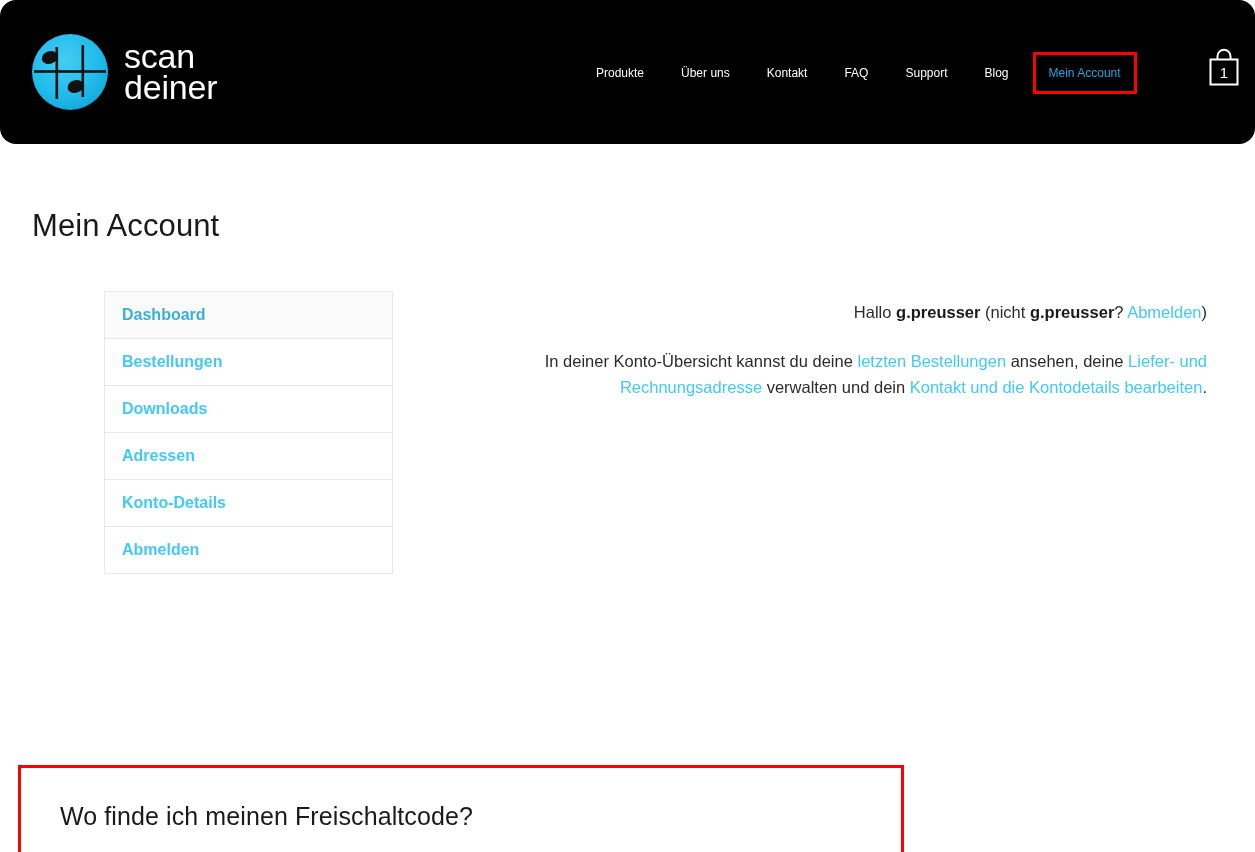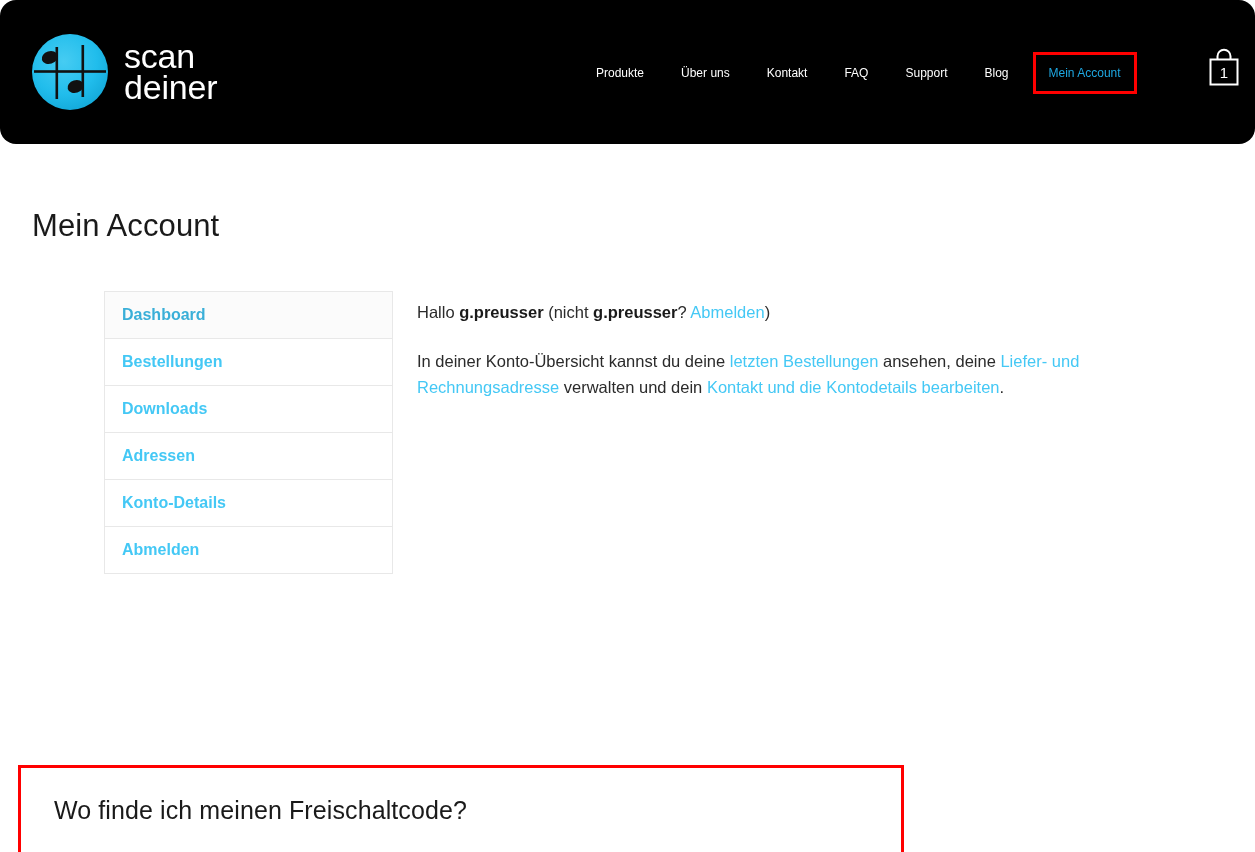--- a/index.html
+++ b/index.html
@@ -150,20 +150,21 @@
     position: absolute;
     left: 417px;
     top: 0;
     width: 790px;
   }
   .account-content p {
     margin: 0 0 22px 0;
     font-size: 16.5px;
     line-height: 1.62;
     color: #2b2b2b;
+    text-align: right;
   }
   .account-content p:first-child { margin-top: 8px; }
   .account-content a {
     color: #44c8f5;
     text-decoration: none;
   }
   .account-content strong { font-weight: 700; color: #1a1a1a; }
 
   
   .callout {
@@ -171,21 +172,21 @@
     left: 18px;
     top: 474px;
     width: 886px;
     height: 222px;
     box-sizing: border-box;
     border: 3px solid #ff0000;
     background: #ffffff;
     padding: 14px 30px 0 33px;
   }
   .callout h2 {
-    margin: 0;
+    margin: 6px;
     padding: 14px 0 0 0;
     font-size: 25px;
     font-weight: 400;
     color: #1a1a1a;
     letter-spacing: 0.1px;
   }
   .callout-body {
     padding-left: 20px;
     padding-top: 22px;
   }

